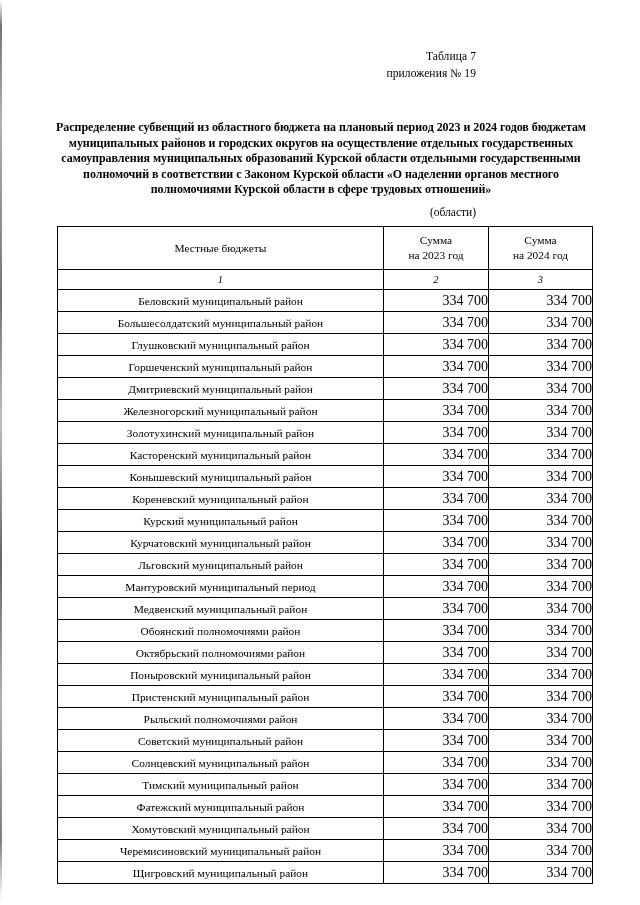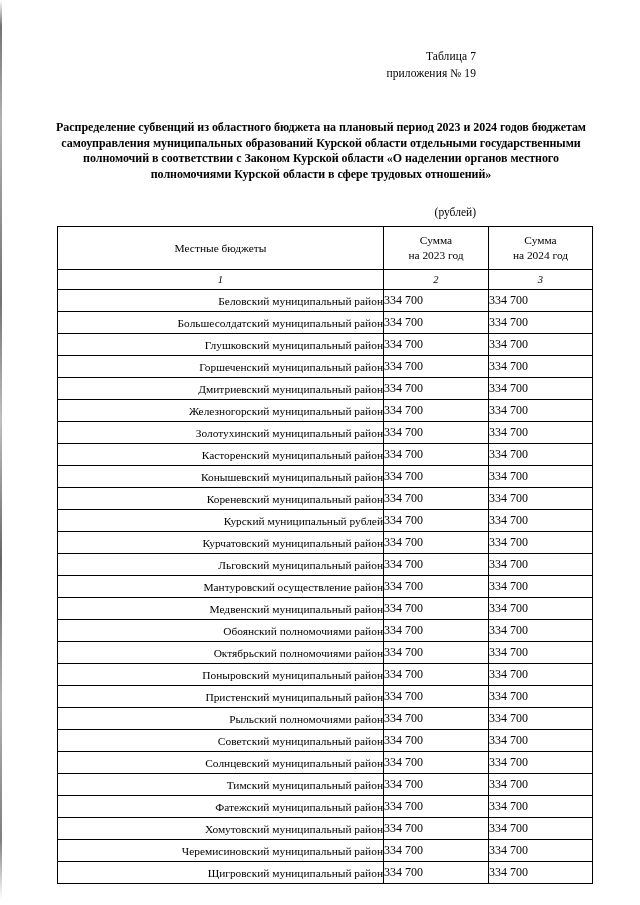--- a/index.html
+++ b/index.html
@@ -117,53 +117,55 @@
     height: 19px;
     text-align: center;
     vertical-align: middle;
     font-style: italic;
     font-size: 10.6px;
   }
 
   
   tbody tr { height: 22px; }
   td.name-cell {
-    text-align: right;
+    text-align: center;
     vertical-align: middle;
     padding-left: 5px;
     font-size: 11.4px;
     white-space: nowrap;
   }
   td.amount-cell {
+    text-align: right;
     vertical-align: middle;
     padding-right: 6px;
-    font-size: 12px;
+    font-size: 14px;
     white-space: nowrap;
   }
 </style>
 </head>
 <body>
 
 <div class="scan-edge"></div>
 
 <div class="page">
 
   <div class="doc-caption">
     <div>Таблица 7</div>
     <div>приложения № 19</div>
   </div>
 
   <div class="doc-title">
     <p>Распределение субвенций из областного бюджета на плановый период 2023 и 2024 годов бюджетам</p>
+    <p>муниципальных районов и городских округов на осуществление отдельных государственных</p>
     <p>самоуправления муниципальных образований Курской области отдельными государственными</p>
     <p>полномочий в соответствии с Законом Курской области «О наделении органов местного</p>
     <p>полномочиями Курской области в сфере трудовых отношений»</p>
   </div>
 
-  <div class="units-note">(рублей)</div>
+  <div class="units-note">(области)</div>
 
   <div class="table-wrap">
     <table class="subventions">
       <colgroup>
         <col class="c-name">
         <col class="c-2023">
         <col class="c-2024">
       </colgroup>
       <thead>
         <tr>
@@ -230,36 +232,36 @@
             <td class="name-cell">Конышевский муниципальный район</td>
             <td class="amount-cell">334 700</td>
             <td class="amount-cell">334 700</td>
           </tr>
           <tr>
             <td class="name-cell">Кореневский муниципальный район</td>
             <td class="amount-cell">334 700</td>
             <td class="amount-cell">334 700</td>
           </tr>
           <tr>
-            <td class="name-cell">Курский муниципальный рублей</td>
+            <td class="name-cell">Курский муниципальный район</td>
             <td class="amount-cell">334 700</td>
             <td class="amount-cell">334 700</td>
           </tr>
           <tr>
             <td class="name-cell">Курчатовский муниципальный район</td>
             <td class="amount-cell">334 700</td>
             <td class="amount-cell">334 700</td>
           </tr>
           <tr>
             <td class="name-cell">Льговский муниципальный район</td>
             <td class="amount-cell">334 700</td>
             <td class="amount-cell">334 700</td>
           </tr>
           <tr>
-            <td class="name-cell">Мантуровский осуществление район</td>
+            <td class="name-cell">Мантуровский муниципальный период</td>
             <td class="amount-cell">334 700</td>
             <td class="amount-cell">334 700</td>
           </tr>
           <tr>
             <td class="name-cell">Медвенский муниципальный район</td>
             <td class="amount-cell">334 700</td>
             <td class="amount-cell">334 700</td>
           </tr>
           <tr>
             <td class="name-cell">Обоянский полномочиями район</td>

